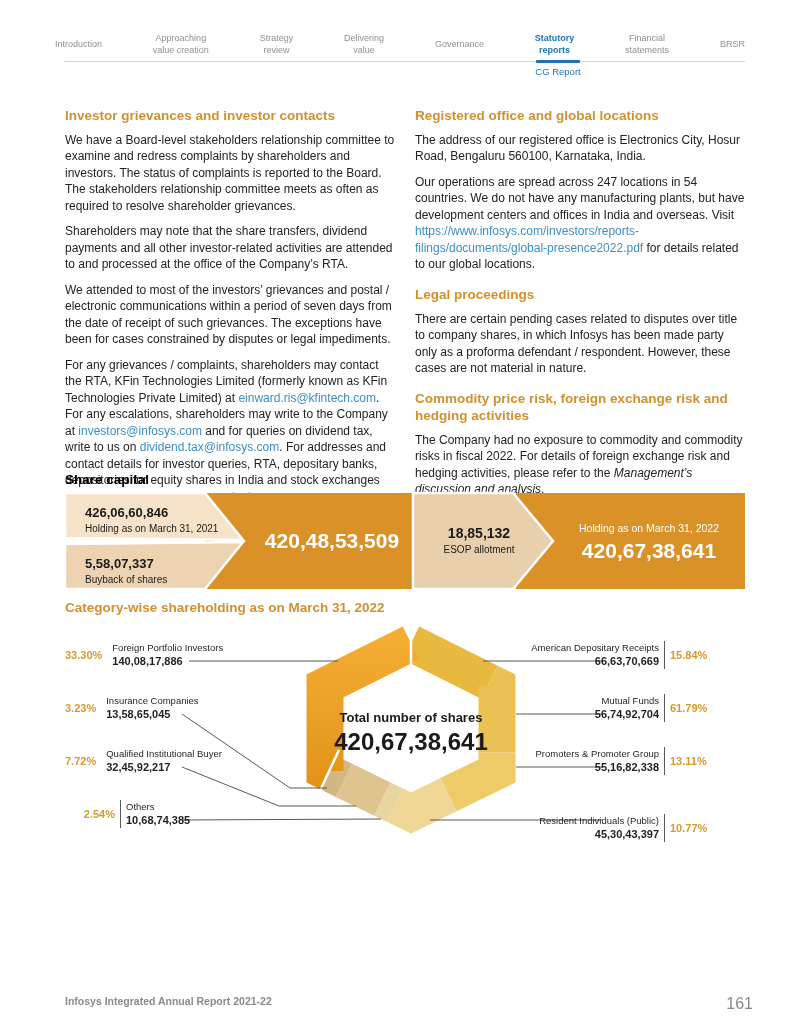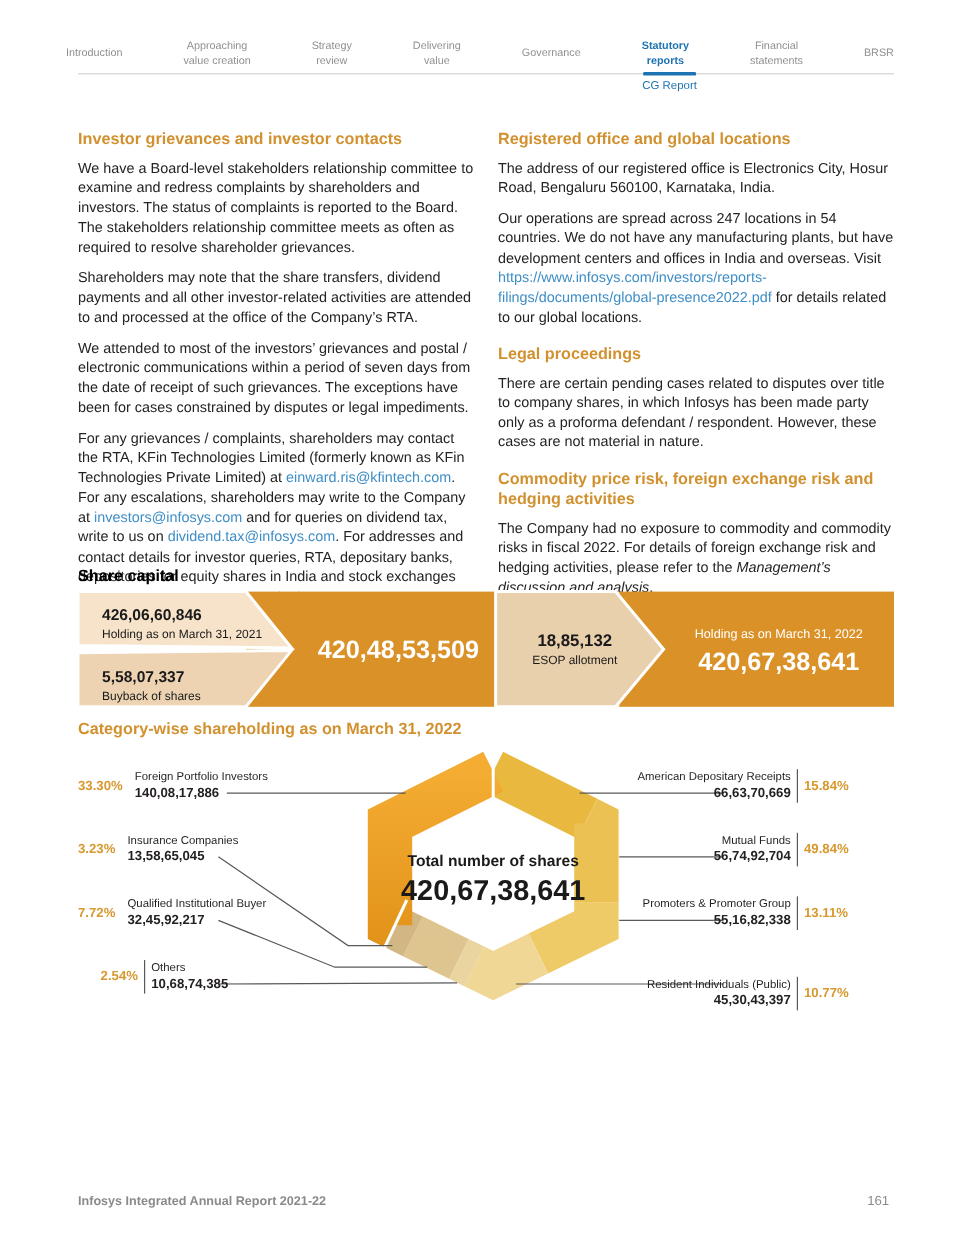--- a/index.html
+++ b/index.html
@@ -45,21 +45,21 @@
   .cat.left{left:10px;width:126px;}
   .cat.left .pct{width:50px;text-align:right;}
   .cat.right{left:455px;width:212px;}
   .cat.right .txt{flex:1;text-align:right;}
   .cat.right .pct{width:52px;text-align:left;}
   .hx-center-lbl{font-size:13px;font-weight:bold;fill:#1a1a1a;}
   .hx-center-val{font-size:24px;font-weight:bold;fill:#1a1a1a;}
 
   
   .footer-left{position:absolute;left:65px;top:995px;font-size:10.5px;font-weight:600;color:#8a8a8a;}
-  .footer-page{position:absolute;right:59px;top:995px;font-size:11px;color:#8a8a8a;}
+  .footer-page{position:absolute;right:47px;top:995px;font-size:16px;color:#8a8a8a;}
 </style>
 </head>
 <body>
 
 <div class="page">
 
   <div class="nav">
     <span class="nav-item">Introduction</span>
     <span class="nav-item">Approaching
 value creation</span>
@@ -194,21 +194,21 @@
         </div>
         <div class="vdiv"></div>
         <div class="pct">15.84%</div>
       </div>
       <div class="cat right" style="top: 76px;">
         <div class="txt">
           <div class="nm">Mutual Funds</div>
           <div class="val">56,74,92,704</div>
         </div>
         <div class="vdiv"></div>
-        <div class="pct">49.84%</div>
+        <div class="pct">61.79%</div>
       </div>
       <div class="cat right" style="top: 129px;">
         <div class="txt">
           <div class="nm">Promoters &amp; Promoter Group</div>
           <div class="val">55,16,82,338</div>
         </div>
         <div class="vdiv"></div>
         <div class="pct">13.11%</div>
       </div>
       <div class="cat right" style="top: 182px; margin-top: 14px;">

